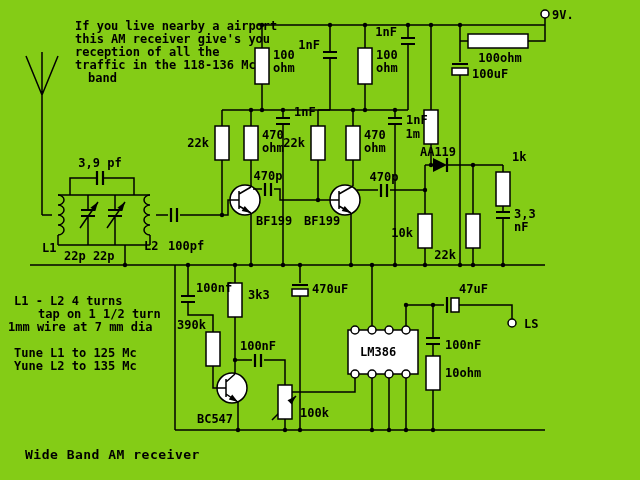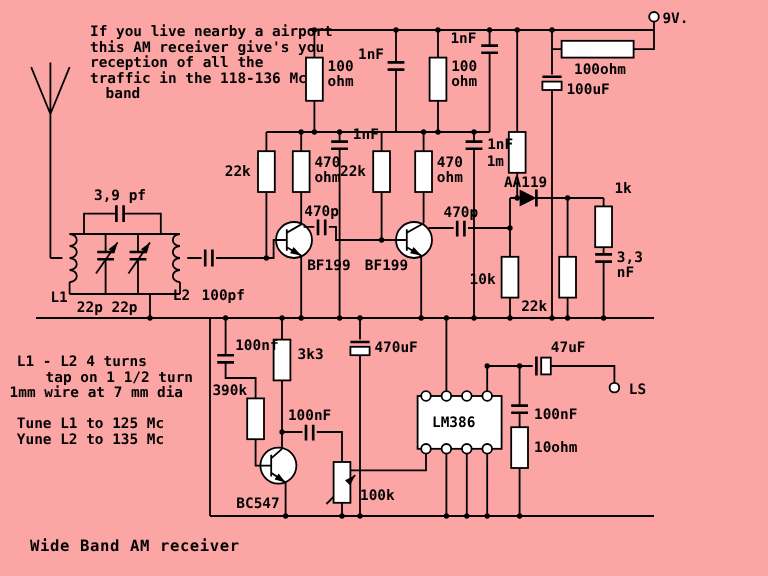--- a/index.html
+++ b/index.html
@@ -1,16 +1,16 @@
 <!DOCTYPE html>
 <html><head>
 <meta charset="utf-8">
 <style>
   html,body{margin:0;padding:0;background:#ffffff;}
-  .stage{position:relative;width:640px;height:480px;background:#fca5a5;overflow:hidden;}
+  .stage{position:relative;width:640px;height:480px;background:#84cc16;overflow:hidden;}
   svg{display:block;}
   svg text{font-family:"DejaVu Sans Mono","Liberation Mono",monospace;font-weight:bold;font-size:12px;fill:#000;}
   svg text.big{font-size:13px;letter-spacing:0.5px;}
   .wire{fill:none;stroke:#000;stroke-width:1.5;}
   .plate{fill:none;stroke:#000;stroke-width:2.2;}
   .box{fill:#ffffff;stroke:#000;stroke-width:1.5;}
   .dot{fill:#000;stroke:none;}
   .solid{fill:#000;stroke:none;}
 </style>
 </head>

